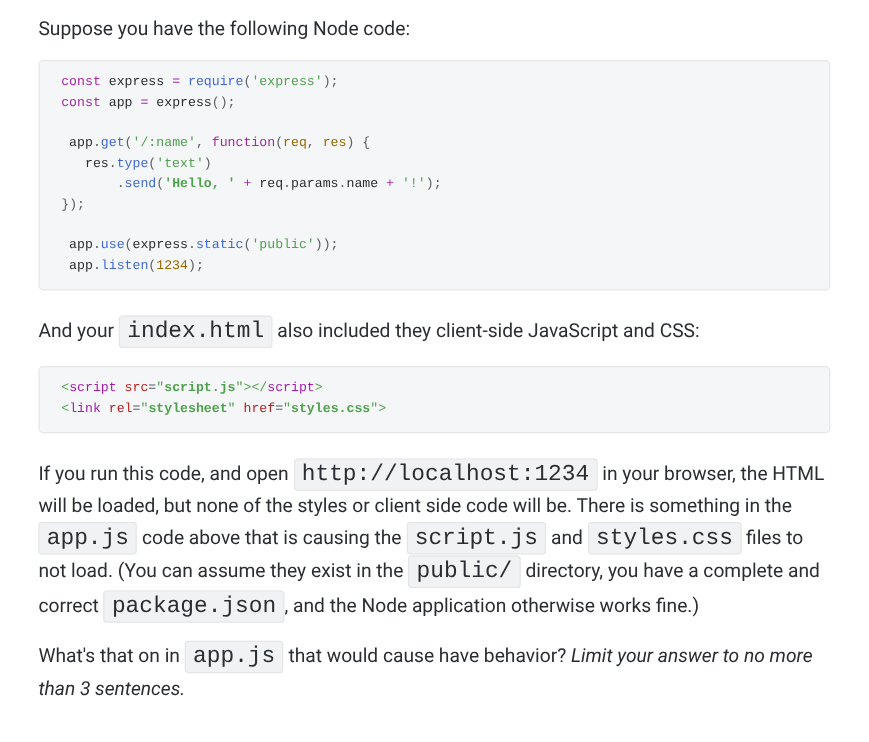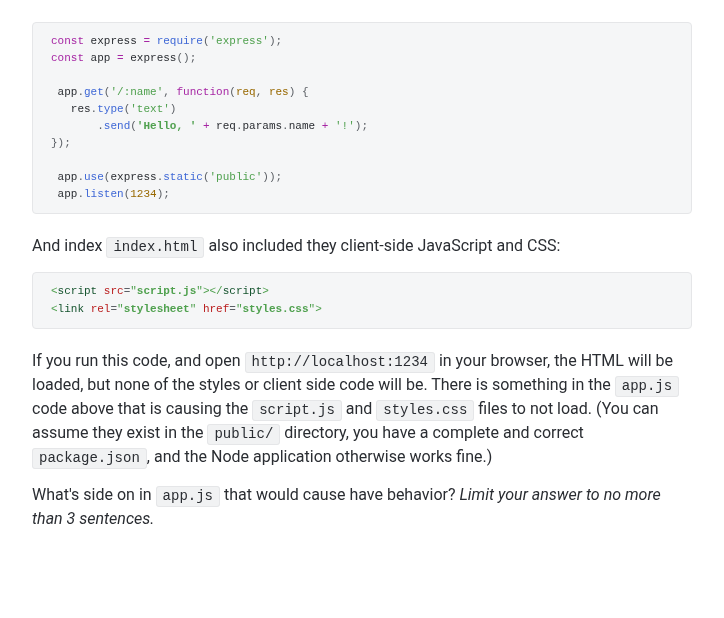--- a/index.html
+++ b/index.html
@@ -31,63 +31,64 @@
     white-space: pre;
     overflow-x: auto;
     color: #2a2d32;
   }
   code.inline {
     background: #f1f2f3;
     border: 1px solid #e5e6e8;
     border-radius: 3px;
     padding: 1px 6px 2px 6px;
     font-family: SFMono-Regular, Menlo, Consolas, "Liberation Mono", monospace;
-    font-size: 14px;
+    font-size: 19px;
     color: #2a2d32;
   }
   .kw   { color: #a626a4; }
   .fn   { color: #3f68d6; }
   .str  { color: #50a14f; }
   .strb { color: #50a14f; font-weight: 600; }
   .punc { color: #5c6066; }
   .op   { color: #a626a4; }
   .prm  { color: #986801; }
   .num  { color: #986801; }
-  .tag  { color: #14532d; }
+  .tag  { color: #a21caf; }
   .attr { color: #b91c1c; }
   .atv  { color: #50a14f; }
   .atvb { color: #50a14f; font-weight: 600; }
   .ang  { color: #50a14f; }
   em { font-style: italic; }
 </style>
 </head>
 <body>
 
 <div class="page">
 
+  <p>Suppose you have the following Node code:</p>
 
   <div class="codeblock"><span class="kw">const</span><span> express </span><span class="op">=</span><span> </span><span class="fn">require</span><span class="punc">(</span><span class="str">'express'</span><span class="punc">)</span><span class="punc">;</span>
 <span class="kw">const</span><span> app </span><span class="op">=</span><span> express</span><span class="punc">(</span><span class="punc">)</span><span class="punc">;</span>
 
 <span> app</span><span class="punc">.</span><span class="fn">get</span><span class="punc">(</span><span class="str">'/:name'</span><span class="punc">,</span><span> </span><span class="kw">function</span><span class="punc">(</span><span class="prm">req</span><span class="punc">, </span><span class="prm">res</span><span class="punc">)</span><span> </span><span class="punc">{</span>
 <span>   res</span><span class="punc">.</span><span class="fn">type</span><span class="punc">(</span><span class="str">'text'</span><span class="punc">)</span>
 <span>       </span><span class="punc">.</span><span class="fn">send</span><span class="punc">(</span><span class="strb">'Hello, '</span><span> </span><span class="op">+</span><span> req</span><span class="punc">.</span><span>params</span><span class="punc">.</span><span>name </span><span class="op">+</span><span> </span><span class="str">'!'</span><span class="punc">)</span><span class="punc">;</span>
 <span class="punc">}</span><span class="punc">)</span><span class="punc">;</span>
 
 <span> app</span><span class="punc">.</span><span class="fn">use</span><span class="punc">(</span><span>express</span><span class="punc">.</span><span class="fn">static</span><span class="punc">(</span><span class="str">'public'</span><span class="punc">)</span><span class="punc">)</span><span class="punc">;</span>
 <span> app</span><span class="punc">.</span><span class="fn">listen</span><span class="punc">(</span><span class="num">1234</span><span class="punc">)</span><span class="punc">;</span></div>
 
   <p>
-    <span>And index </span><code class="inline">index.html</code><span> also included they client-side JavaScript and CSS:</span>
+    <span>And your </span><code class="inline">index.html</code><span> also included they client-side JavaScript and CSS:</span>
   </p>
 
   <div class="codeblock"><span class="ang">&lt;</span><span class="tag">script</span><span> </span><span class="attr">src</span><span class="punc">=</span><span class="atv">"</span><span class="atvb">script.js</span><span class="atv">"</span><span class="ang">&gt;</span><span class="ang">&lt;/</span><span class="tag">script</span><span class="ang">&gt;</span>
 <span class="ang">&lt;</span><span class="tag">link</span><span> </span><span class="attr">rel</span><span class="punc">=</span><span class="atv">"</span><span class="atvb">stylesheet</span><span class="atv">"</span><span> </span><span class="attr">href</span><span class="punc">=</span><span class="atv">"</span><span class="atvb">styles.css</span><span class="atv">"</span><span class="ang">&gt;</span></div>
 
   <p>
     <span>If you run this code, and open </span><code class="inline">http://localhost:1234</code><span> in your browser, the HTML will be loaded, but none of the styles or client side code will be. There is something in the </span><code class="inline">app.js</code><span> code above that is causing the </span><code class="inline">script.js</code><span> and </span><code class="inline">styles.css</code><span> files to not load. (You can assume they exist in the </span><code class="inline">public/</code><span> directory, you have a complete and correct </span><code class="inline">package.json</code><span>, and the Node application otherwise works fine.)</span>
   </p>
 
   <p>
-    <span>What's side on in </span><code class="inline">app.js</code><span> that would cause have behavior? </span><em>Limit your answer to no more than 3 sentences.</em>
+    <span>What's that on in </span><code class="inline">app.js</code><span> that would cause have behavior? </span><em>Limit your answer to no more than 3 sentences.</em>
   </p>
 
 </div>
 
 </body></html>

